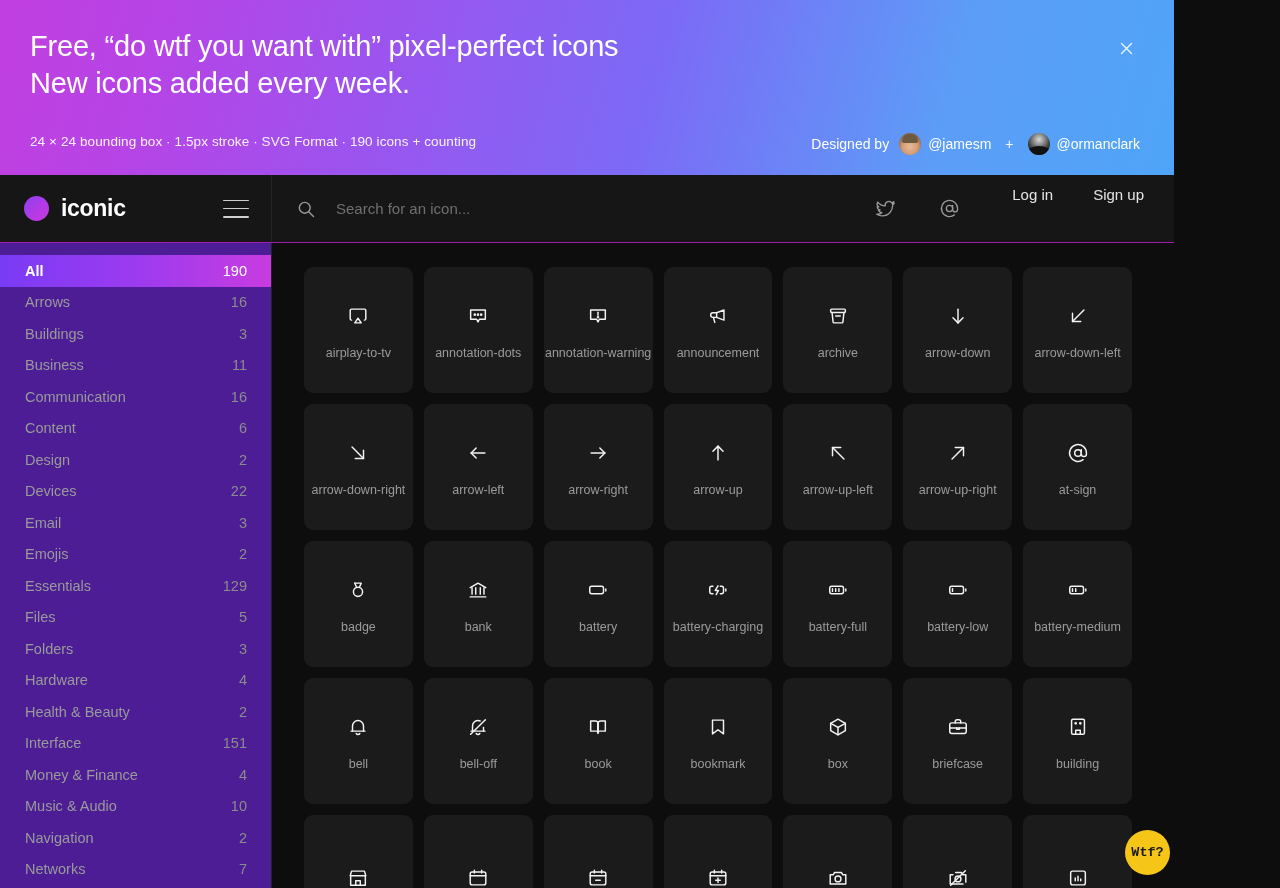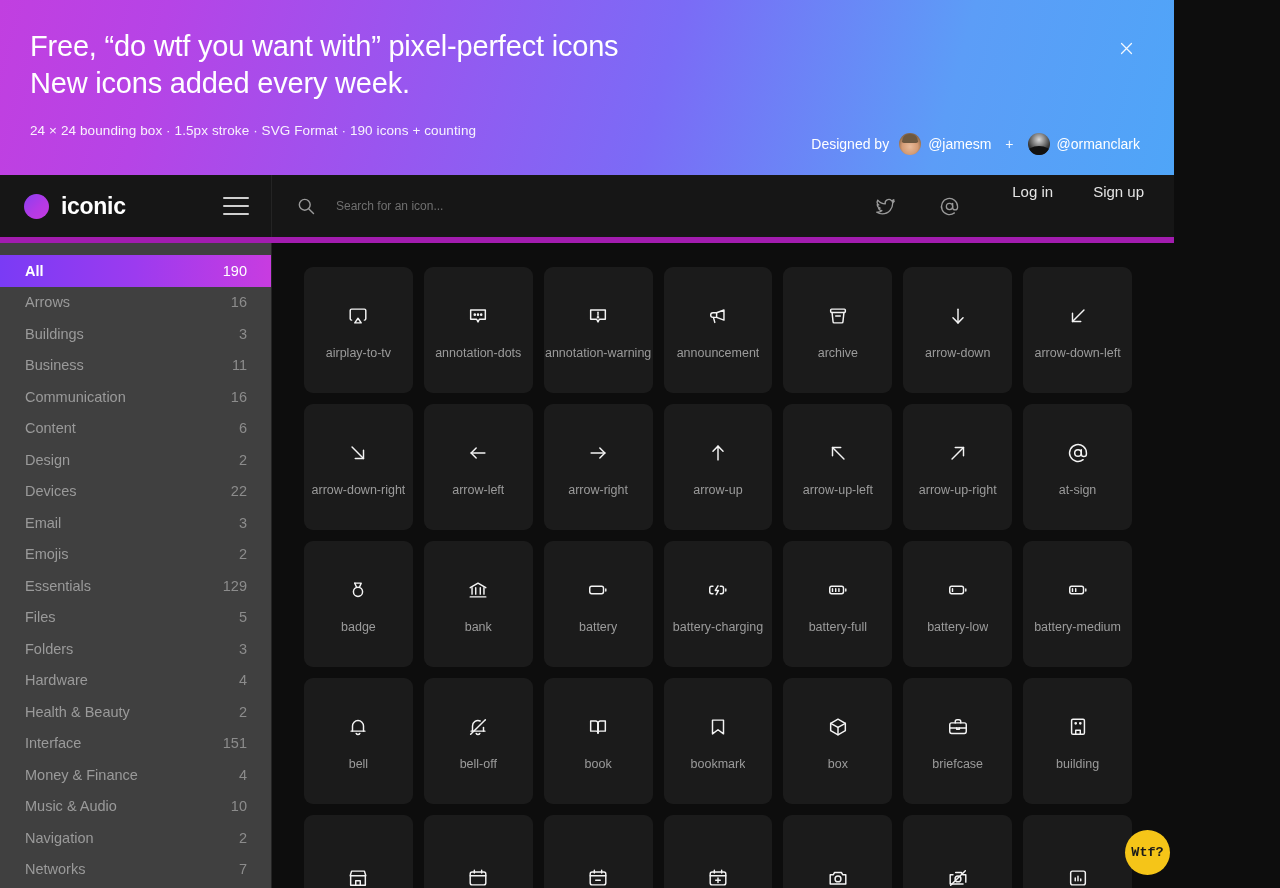--- a/index.html
+++ b/index.html
@@ -23,21 +23,21 @@
   }
   .banner h1 {
     font-size: 29px;
     font-weight: 400;
     line-height: 1.29;
     letter-spacing: -0.2px;
     color: #ffffff;
   }
   .banner h1 .line2 { display: block; }
   .banner .meta {
-    margin-top: 20px;
+    margin-top: 31px;
     font-size: 13.5px;
     color: rgba(255,255,255,0.93);
     letter-spacing: 0.1px;
   }
   .banner-close {
     position: absolute;
     top: 34px; right: 34px;
     width: 28px; height: 28px;
     display: flex; align-items: center; justify-content: center;
     cursor: pointer;
@@ -76,21 +76,21 @@
     border-radius: 50% 50% 0 0; background: #111;
   }
 
   
   .header {
     flex: 0 0 68px;
     height: 68px;
     display: flex;
     align-items: stretch;
     background: #161616;
-    border-bottom: 6px solid #a21caf;
+    border-bottom: 1px solid #a21caf;
   }
   .brandbar {
     width: 272px;
     flex: 0 0 272px;
     display: flex; align-items: center;
     padding: 0 22px 0 24px;
     border-right: 1px solid #242424;
     background: #161616;
   }
   .logo-dot {
@@ -121,21 +121,21 @@
   }
   .search {
     display: flex; align-items: center; flex: 1; height: 100%;
   }
   .search-icon { flex: 0 0 20px; margin-right: 20px; display: flex; align-items: center; }
   .search input {
     flex: 1;
     background: transparent;
     border: none; outline: none;
     color: #e6e6e6;
-    font-size: 12px;
+    font-size: 15px;
     font-family: "Liberation Sans", sans-serif;
   }
   .search input::placeholder { color: #6f6f6f; }
   .header-actions { display: flex; gap: 18px; }
   .icon-btn {
     width: 46px; height: 46px;
     display: flex; align-items: center; justify-content: center;
     cursor: pointer;
   }
   .auth-link {
@@ -145,21 +145,21 @@
     cursor: pointer;
     white-space: nowrap;
   }
   .auth-link:first-of-type { margin-left: 18px; }
 
   
   .body { flex: 1; display: flex; min-height: 0; }
 
   .sidebar {
     width: 272px; flex: 0 0 272px;
-    background: #404040;
+    background: #4c1d95;
     border-right: 1px solid #242424;
     padding-top: 12px;
     overflow: hidden;
   }
   .cat {
     height: 31.5px;
     display: flex; align-items: center;
     padding: 0 24px 0 25px;
     font-size: 14.5px;
     color: #9a9a9a;

